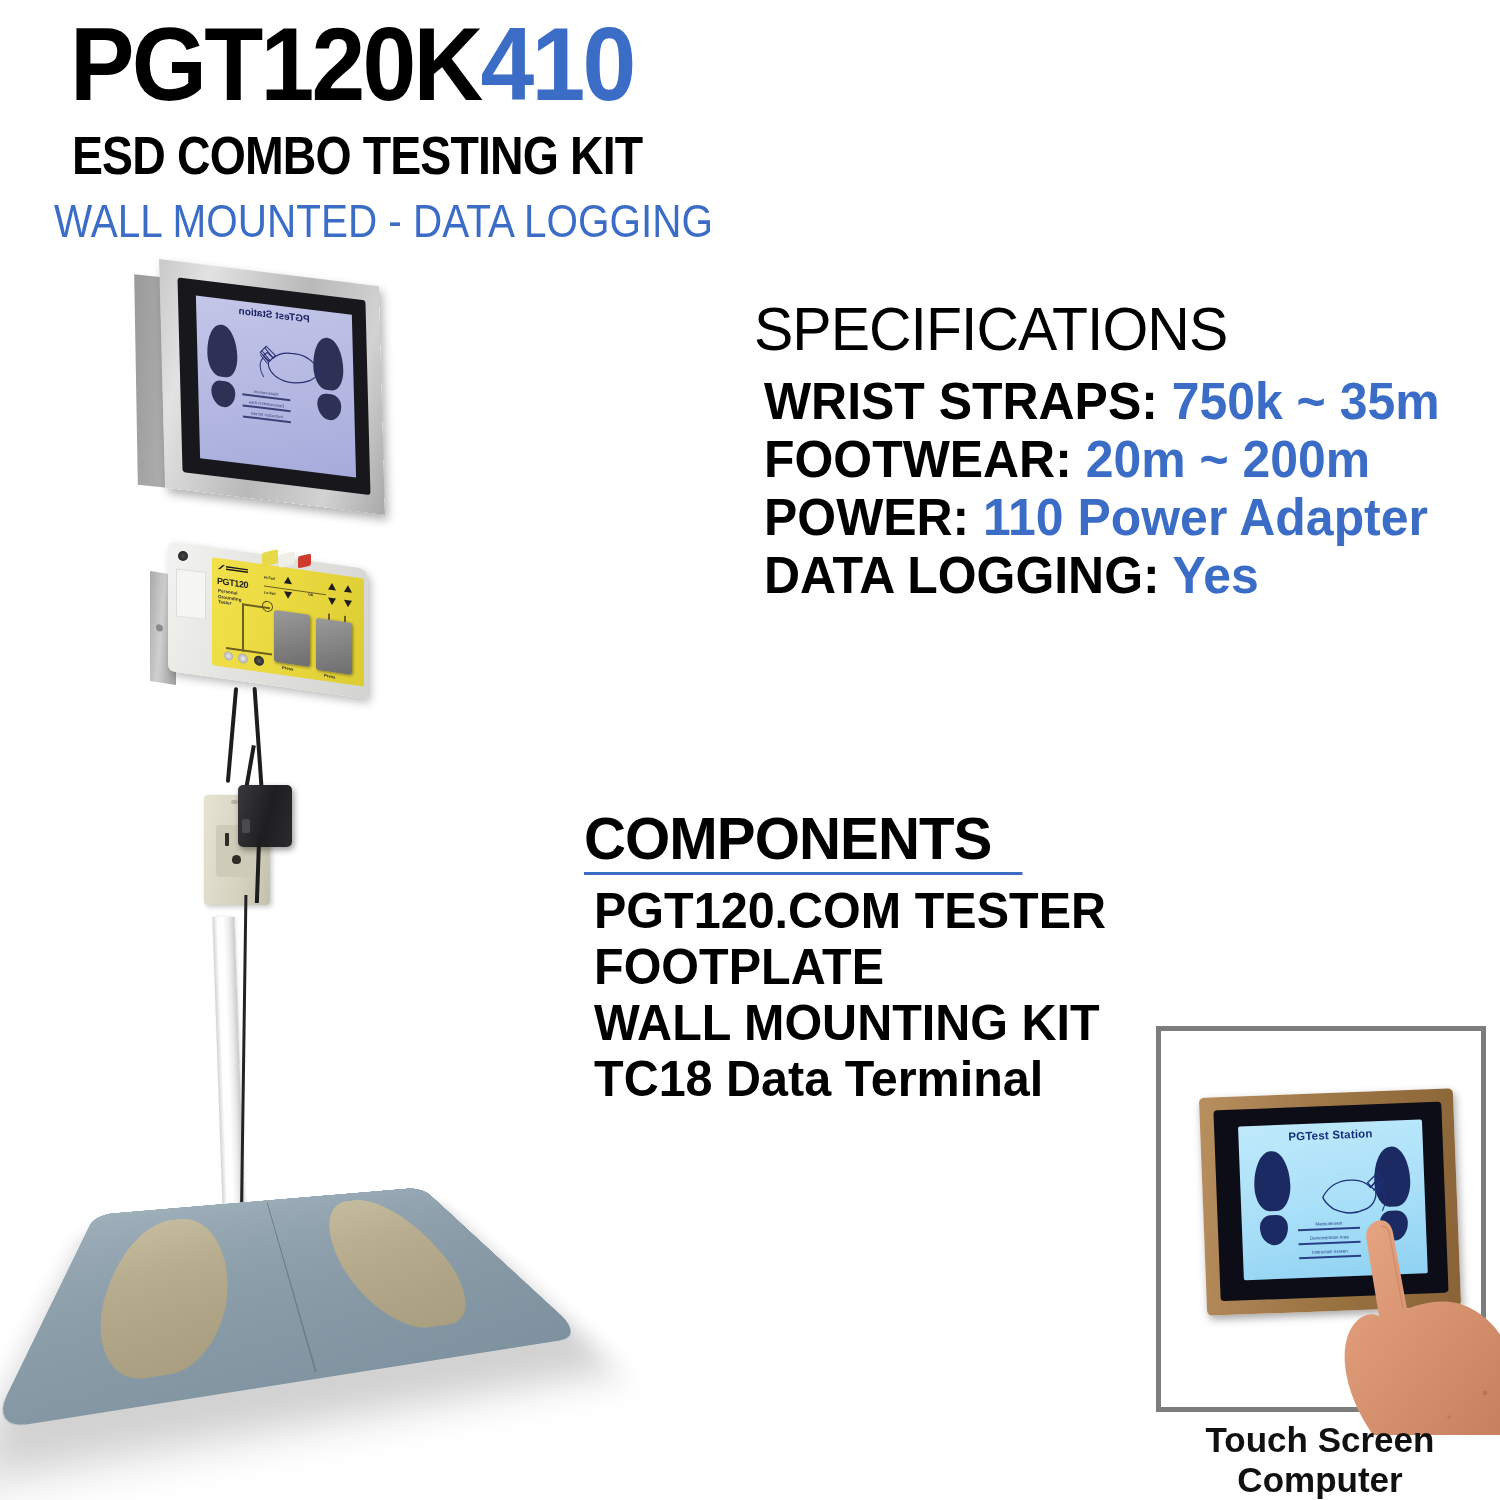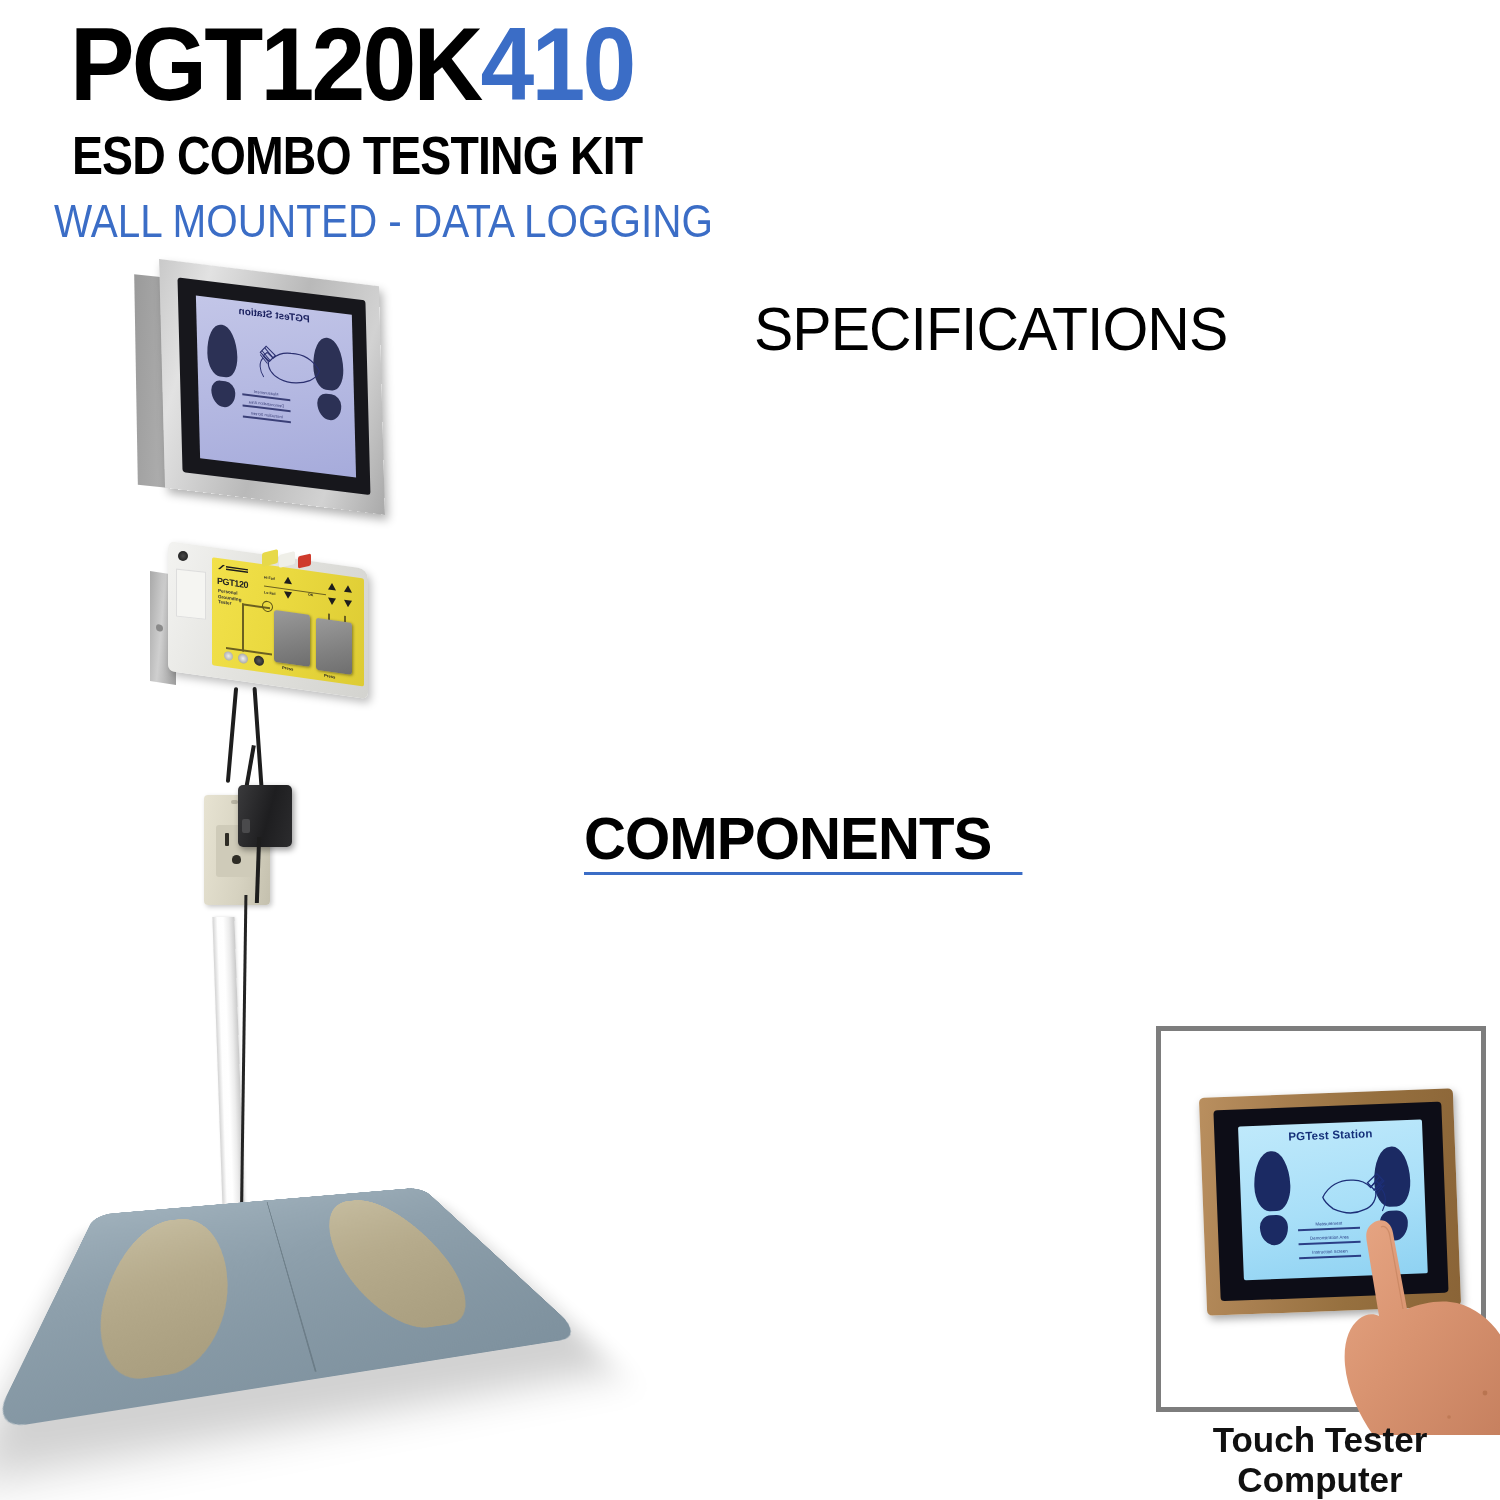--- a/index.html
+++ b/index.html
@@ -187,24 +187,48 @@
 <body>
 
 <div id="header">
   <div id="title-main"><span>PGT120K</span><span class="blue">410</span></div>
   <div id="title-sub">ESD COMBO TESTING  KIT</div>
   <div id="title-tag">WALL MOUNTED  -  DATA LOGGING</div>
 </div>
 
 <div id="spec">
   <div id="spec-heading">SPECIFICATIONS</div>
+  <div id="spec-rows">
+    <div class="spec-row r0">
+      <span class="lbl">WRIST STRAPS:</span>
+      <span class="val">750k ~ 35m</span>
+    </div>
+    <div class="spec-row r1">
+      <span class="lbl">FOOTWEAR:</span>
+      <span class="val">20m ~ 200m</span>
+    </div>
+    <div class="spec-row r2">
+      <span class="lbl">POWER:</span>
+      <span class="val">110 Power Adapter</span>
+    </div>
+    <div class="spec-row r3">
+      <span class="lbl">DATA LOGGING:</span>
+      <span class="val">Yes</span>
+    </div>
+  </div>
 </div>
 
 <div id="comp">
   <div id="comp-heading">COMPONENTS</div>
+  <div id="comp-list">
+    <div class="comp-item">PGT120.COM TESTER</div>
+    <div class="comp-item">FOOTPLATE</div>
+    <div class="comp-item">WALL MOUNTING KIT</div>
+    <div class="comp-item">TC18 Data Terminal</div>
+  </div>
 </div>
 
 <div id="photo">
 
   <div id="mon-wrap">
     <div id="mon-backplate"></div>
     <div id="mon-bezel">
       <div id="mon-black">
         <div id="mon-screen">
           <div id="mon-scr-title">PGTest Station</div>
@@ -366,15 +390,15 @@
                L44,218 C30,198 18,172 16,148 C14,126 20,110 30,102
                C36,97 44,96 50,99 L38,26 C36,16 38,10 44,6 Z" fill="url(#skin)"></path>
       <path d="M52,10 C56,8 60,12 61,20 L74,92" fill="none" stroke="#b8754f" stroke-width="1.2" opacity=".45"></path>
       <circle cx="156" cy="176" r="2.4" fill="#a9663f" opacity=".55"></circle>
       <circle cx="120" cy="200" r="1.8" fill="#a9663f" opacity=".4"></circle>
     </svg>
   </div>
 </div>
 
 <div id="inset-caption">
-  <div>Touch Tester Computer</div>
+  <div>Touch Screen Computer</div>
 
 </div>
 
 </body></html>

